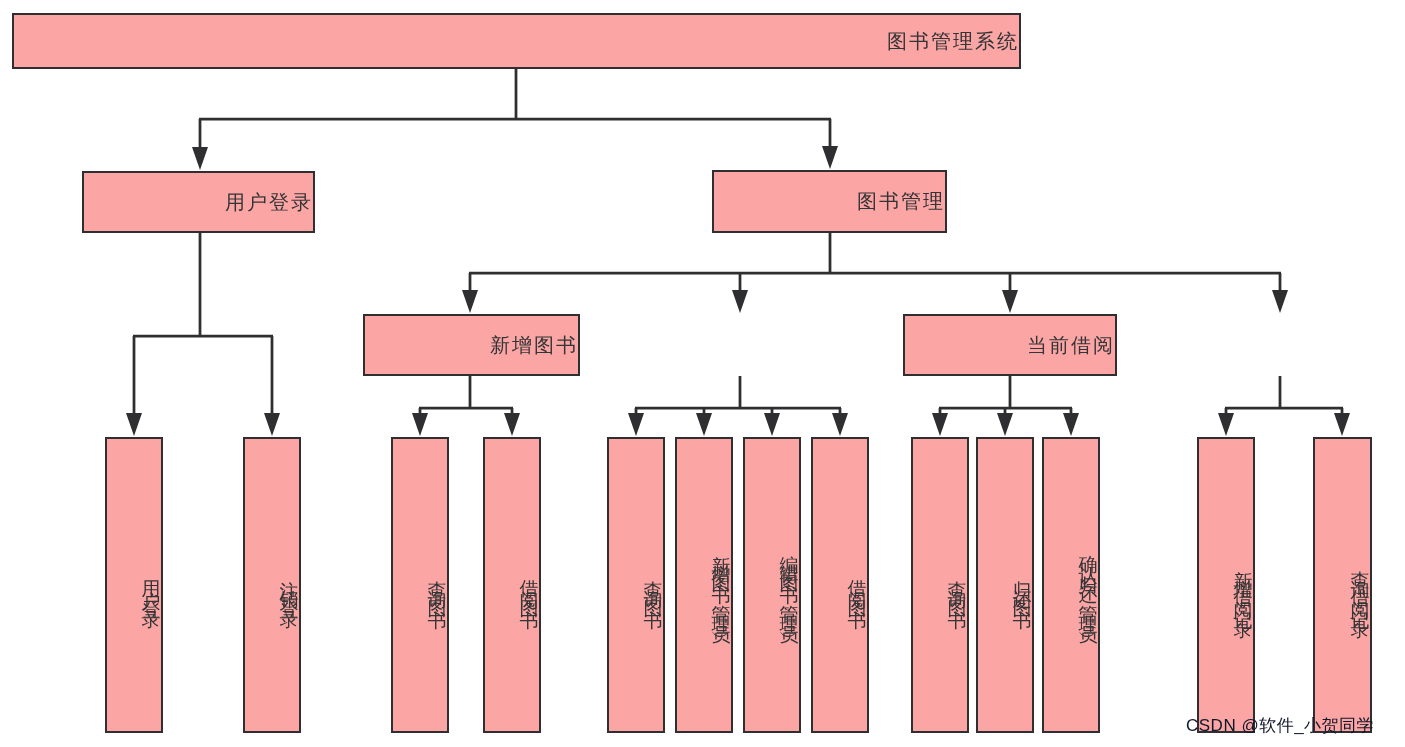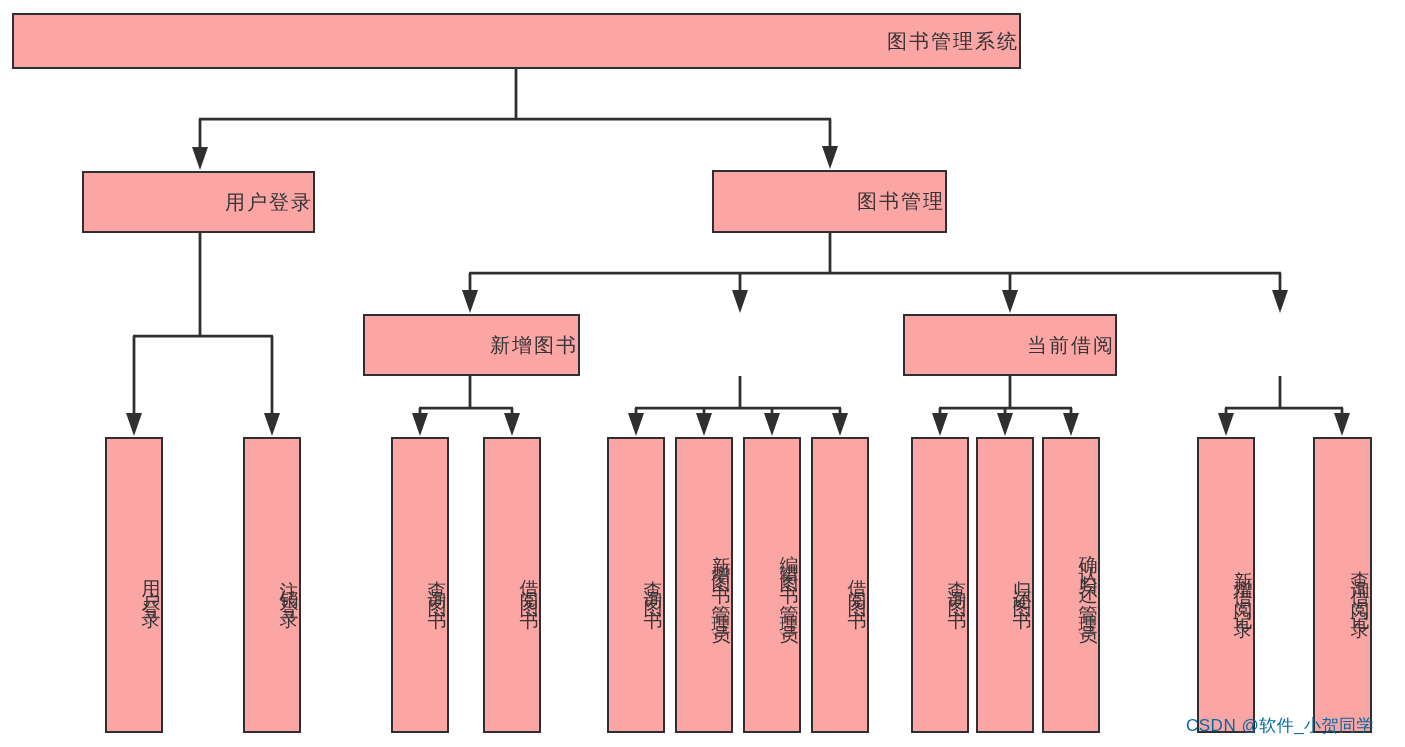--- a/index.html
+++ b/index.html
@@ -57,21 +57,21 @@
   .lf10 { left:976px; }
   .lf11 { left:1042px; }
   .lf12 { left:1197px; }
   .lf13 { left:1313px; width:59px; }
   .watermark {
     position: absolute;
     left: 1186px;
     top: 714px;
     width: 219px;
     font-size: 17px;
-    color: #0369a1;
+    color: #0f172a;
     letter-spacing: 0.5px;
     z-index: 5;
     white-space: nowrap;
   }
 </style>
 </head>
 <body>
 
 <div class="canvas">
 

